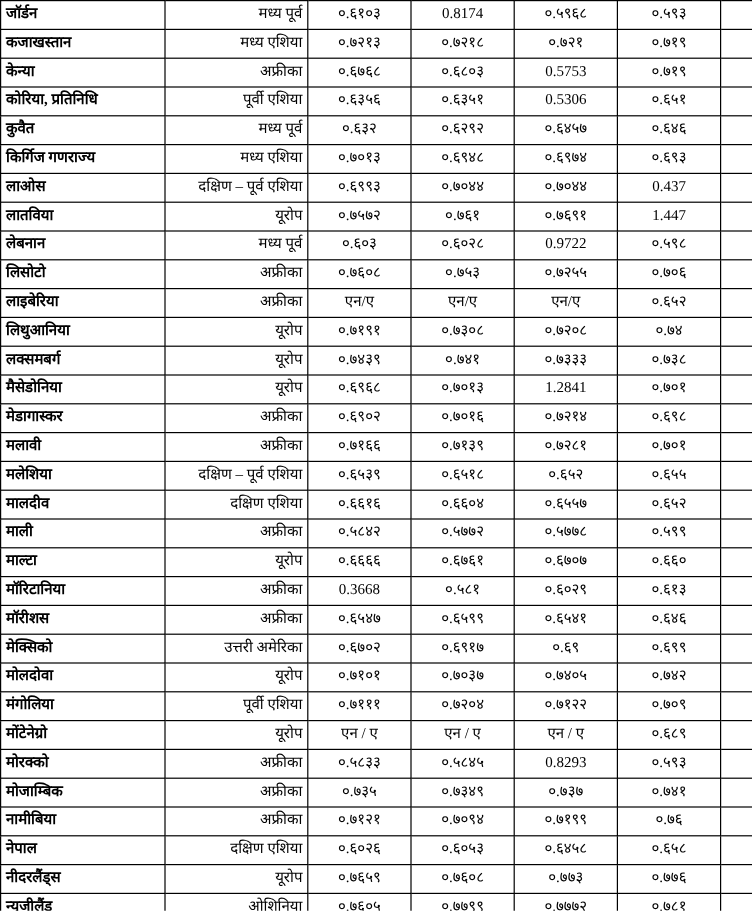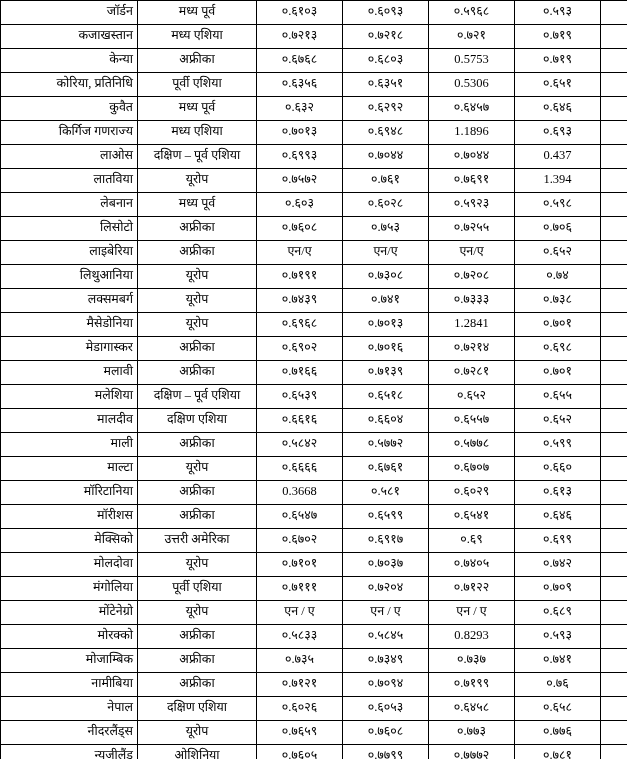--- a/index.html
+++ b/index.html
@@ -30,27 +30,27 @@
     font-size: 12.5px;
     line-height: 1.05;
     padding: 2px 4px 3px 4px;
     height: 18px;
     vertical-align: middle;
     white-space: nowrap;
     overflow: hidden;
   }
   td.c-country {
     width: 128px;
-    text-align: right;
-    font-weight: normal;
+    text-align: left;
+    font-weight: bold;
     padding-left: 5px;
   }
   td.c-region {
     width: 110px;
-    text-align: center;
+    text-align: right;
     padding-left: 5px;
   }
   td.c-val {
     width: 77px;
     text-align: center;
   }
   td.c-val-last {
     width: 72px;
     text-align: center;
   }
@@ -58,21 +58,21 @@
 </head>
 <body>
 
 <div id="table-wrap">
   <table class="data-table">
     <tbody>
         <tr>
           <td class="c-country">जॉर्डन</td>
           <td class="c-region">मध्य पूर्व</td>
           <td class="c-val">०.६१०३</td>
-          <td class="c-val">०.६०९३</td>
+          <td class="c-val">0.8174</td>
           <td class="c-val">०.५९६८</td>
           <td class="c-val">०.५९३</td>
           <td class="c-val-last">०.६०३</td>
         </tr>
         <tr>
           <td class="c-country">कजाखस्तान</td>
           <td class="c-region">मध्य एशिया</td>
           <td class="c-val">०.७२१३</td>
           <td class="c-val">०.७२१८</td>
           <td class="c-val">०.७२१</td>
@@ -104,48 +104,48 @@
           <td class="c-val">०.६२९२</td>
           <td class="c-val">०.६४५७</td>
           <td class="c-val">०.६४६</td>
           <td class="c-val-last">०.६२४</td>
         </tr>
         <tr>
           <td class="c-country">किर्गिज गणराज्य</td>
           <td class="c-region">मध्य एशिया</td>
           <td class="c-val">०.७०१३</td>
           <td class="c-val">०.६९४८</td>
-          <td class="c-val">1.1896</td>
+          <td class="c-val">०.६९७४</td>
           <td class="c-val">०.६९३</td>
           <td class="c-val-last">०.६८७</td>
         </tr>
         <tr>
           <td class="c-country">लाओस</td>
           <td class="c-region">दक्षिण – पूर्व एशिया</td>
           <td class="c-val">०.६९९३</td>
           <td class="c-val">०.७०४४</td>
           <td class="c-val">०.७०४४</td>
           <td class="c-val">0.437</td>
           <td class="c-val-last">एन/ए</td>
         </tr>
         <tr>
           <td class="c-country">लातविया</td>
           <td class="c-region">यूरोप</td>
           <td class="c-val">०.७५७२</td>
           <td class="c-val">०.७६१</td>
           <td class="c-val">०.७६९१</td>
-          <td class="c-val">1.394</td>
+          <td class="c-val">1.447</td>
           <td class="c-val-last">०.७५५</td>
         </tr>
         <tr>
           <td class="c-country">लेबनान</td>
           <td class="c-region">मध्य पूर्व</td>
           <td class="c-val">०.६०३</td>
           <td class="c-val">०.६०२८</td>
-          <td class="c-val">०.५९२३</td>
+          <td class="c-val">0.9722</td>
           <td class="c-val">०.५९८</td>
           <td class="c-val-last">०.५९८</td>
         </tr>
         <tr>
           <td class="c-country">लिसोटो</td>
           <td class="c-region">अफ्रीका</td>
           <td class="c-val">०.७६०८</td>
           <td class="c-val">०.७५३</td>
           <td class="c-val">०.७२५५</td>
           <td class="c-val">०.७०६</td>

